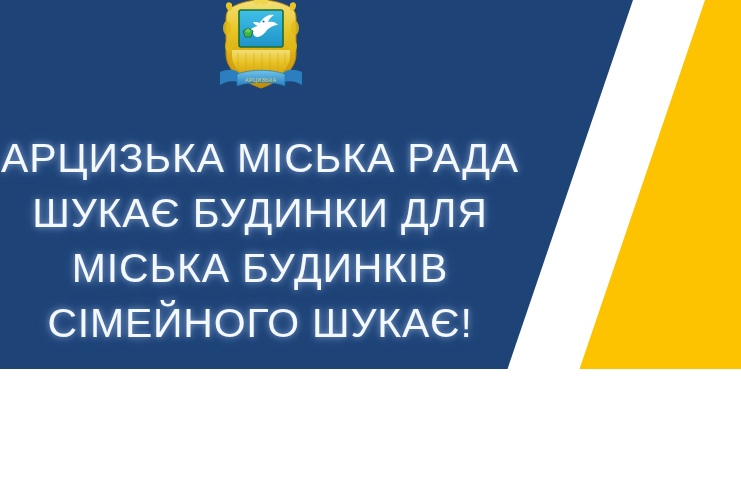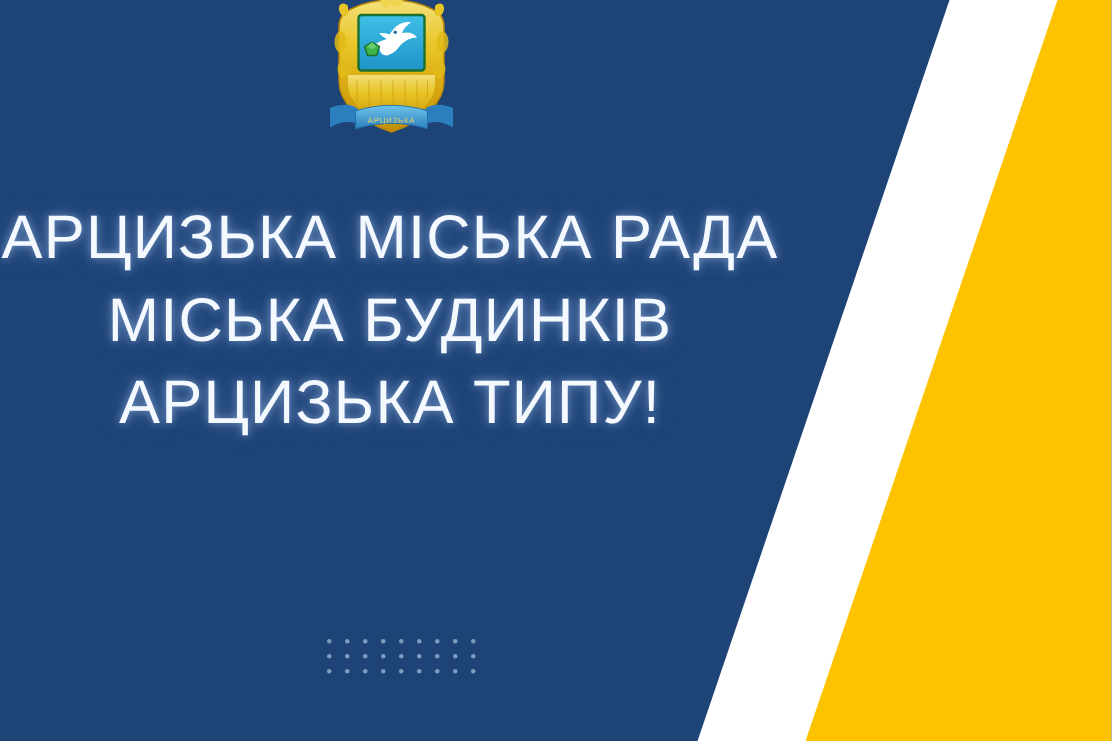--- a/index.html
+++ b/index.html
@@ -4,21 +4,21 @@
 <title>Arcyz City Council Announcement Banner</title>
 <style>
   html, body {
     margin: 0;
     padding: 0;
     background: #ffffff;
   }
   #banner {
     position: relative;
     width: 741px;
-    height: 494px;
+    height: 369px;
     overflow: hidden;
     background: #1e4377;
     font-family: "Liberation Sans", sans-serif;
     -webkit-font-smoothing: antialiased;
   }
 
   
   .band {
     position: absolute;
     top: 0;
@@ -182,22 +182,23 @@
         <path d="M2 74 C 12 70, 20 72, 22 77 L 22 85 C 16 82, 8 83, 2 87 Z" fill="#2b7fbe"></path>
         <path d="M84 74 C 74 70, 66 72, 64 77 L 64 85 C 70 82, 78 83, 84 87 Z" fill="#2b7fbe"></path>
         <path d="M19 76 C 33 71, 53 71, 67 76 L 67 88 C 53 83, 33 83, 19 88 Z" fill="url(#ribbonGrad)" stroke="#1d6ea8" stroke-width="0.6"></path>
         <text x="43" y="84" text-anchor="middle" font-family="Liberation Sans, sans-serif" font-size="5.2" fill="#e5d26a" letter-spacing="0.5">АРЦИЗЬКА</text>
       </g>
     </svg>
   </div>
 
   <div id="headline">
     <span class="headline-line" id="headline-line-1">АРЦИЗЬКА МІСЬКА РАДА</span>
+    <span class="headline-line">ШУКАЄ БУДИНКИ ДЛЯ</span>
     <span class="headline-line">МІСЬКА БУДИНКІВ</span>
-    <span class="headline-line">АРЦИЗЬКА ТИПУ!</span>
+    <span class="headline-line">СІМЕЙНОГО ШУКАЄ!</span>
   </div>
 
   <div id="dot-grid" style="grid-template-columns: repeat(9, 1fr); grid-template-rows: repeat(3, 1fr);">
       <span class="dot" style="background: rgb(159, 184, 216);"></span>
       <span class="dot" style="background: rgb(159, 184, 216);"></span>
       <span class="dot" style="background: rgb(159, 184, 216);"></span>
       <span class="dot" style="background: rgb(159, 184, 216);"></span>
       <span class="dot" style="background: rgb(159, 184, 216);"></span>
       <span class="dot" style="background: rgb(159, 184, 216);"></span>
       <span class="dot" style="background: rgb(159, 184, 216);"></span>

